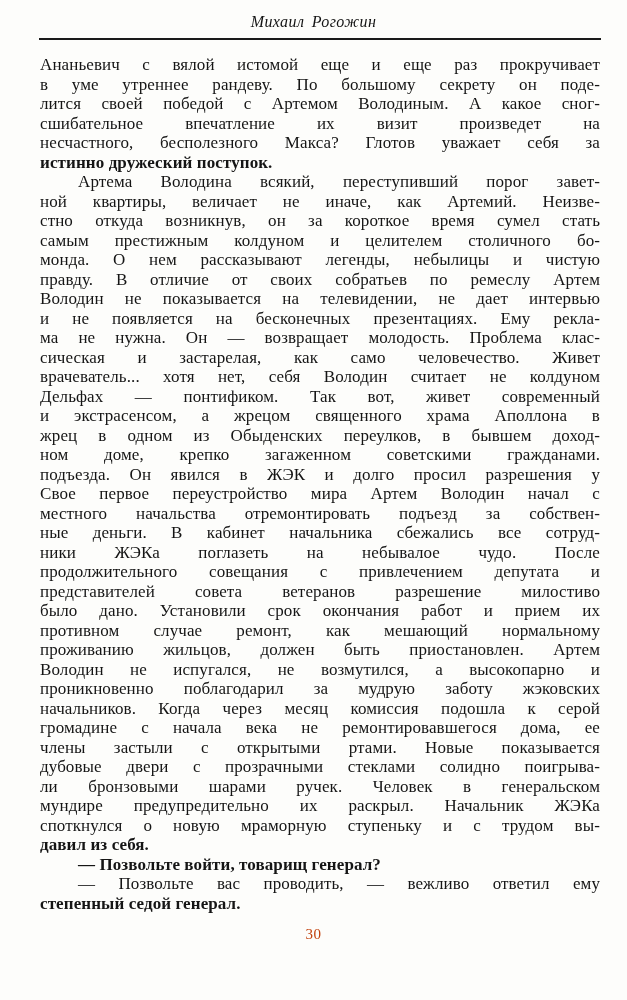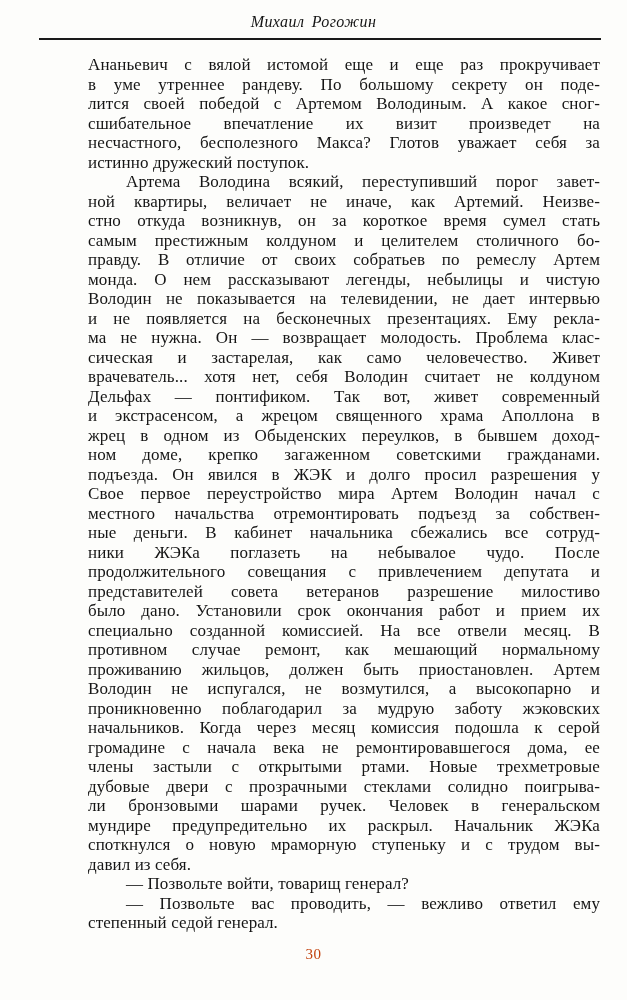--- a/index.html
+++ b/index.html
@@ -35,24 +35,24 @@
   .text-block {
     margin: 15px 27px 0 40px;
     font-size: 17px;
     line-height: 19.5px;
     letter-spacing: 0.1px;
   }
   .line {
     text-align: justify;
     text-align-last: justify;
     white-space: normal;
-    margin-left: 48px;
   }
   .line.para-end {
     text-align-last: left;
+    font-weight: bold;
   }
   .line.indent {
     text-indent: 38px;
   }
   .page-number {
     margin-top: 13px;
     text-align: center;
     font-size: 15px;
     letter-spacing: 0.5px;
     color: #c2410c;
@@ -68,47 +68,46 @@
       <div class="line">Ананьевич с вялой истомой еще и еще раз прокручивает</div>
       <div class="line">в уме утреннее рандеву. По большому секрету он поде-</div>
       <div class="line">лится своей победой с Артемом Володиным. А какое сног-</div>
       <div class="line">сшибательное впечатление их визит произведет на</div>
       <div class="line">несчастного, бесполезного Макса? Глотов уважает себя за</div>
       <div class="line para-end">истинно дружеский поступок.</div>
       <div class="line indent">Артема Володина всякий, переступивший порог завет-</div>
       <div class="line">ной квартиры, величает не иначе, как Артемий. Неизве-</div>
       <div class="line">стно откуда возникнув, он за короткое время сумел стать</div>
       <div class="line">самым престижным колдуном и целителем столичного бо-</div>
+      <div class="line">монда. О нем рассказывают легенды, небылицы и чистую</div>
       <div class="line">правду. В отличие от своих собратьев по ремеслу Артем</div>
-      <div class="line">монда. О нем рассказывают легенды, небылицы и чистую</div>
       <div class="line">Володин не показывается на телевидении, не дает интервью</div>
       <div class="line">и не появляется на бесконечных презентациях. Ему рекла-</div>
       <div class="line">ма не нужна. Он — возвращает молодость. Проблема клас-</div>
       <div class="line">сическая и застарелая, как само человечество. Живет</div>
       <div class="line">врачеватель... хотя нет, себя Володин считает не колдуном</div>
       <div class="line">Дельфах — понтификом. Так вот, живет современный</div>
       <div class="line">и экстрасенсом, а жрецом священного храма Аполлона в</div>
       <div class="line">жрец в одном из Обыденских переулков, в бывшем доход-</div>
       <div class="line">ном доме, крепко загаженном советскими гражданами.</div>
       <div class="line">подъезда. Он явился в ЖЭК и долго просил разрешения у</div>
       <div class="line">Свое первое переустройство мира Артем Володин начал с</div>
       <div class="line">местного начальства отремонтировать подъезд за собствен-</div>
       <div class="line">ные деньги. В кабинет начальника сбежались все сотруд-</div>
       <div class="line">ники ЖЭКа поглазеть на небывалое чудо. После</div>
       <div class="line">продолжительного совещания с привлечением депутата и</div>
       <div class="line">представителей совета ветеранов разрешение милостиво</div>
       <div class="line">было дано. Установили срок окончания работ и прием их</div>
-      <div class="line">специально созданной комиссией. На все отвели месяц. В</div>
       <div class="line">противном случае ремонт, как мешающий нормальному</div>
       <div class="line">проживанию жильцов, должен быть приостановлен. Артем</div>
       <div class="line">Володин не испугался, не возмутился, а высокопарно и</div>
       <div class="line">проникновенно поблагодарил за мудрую заботу жэковских</div>
       <div class="line">начальников. Когда через месяц комиссия подошла к серой</div>
       <div class="line">громадине с начала века не ремонтировавшегося дома, ее</div>
-      <div class="line">члены застыли с открытыми ртами. Новые трехметровые</div>
+      <div class="line">члены застыли с открытыми ртами. Новые показывается</div>
       <div class="line">дубовые двери с прозрачными стеклами солидно поигрыва-</div>
       <div class="line">ли бронзовыми шарами ручек. Человек в генеральском</div>
       <div class="line">мундире предупредительно их раскрыл. Начальник ЖЭКа</div>
       <div class="line">споткнулся о новую мраморную ступеньку и с трудом вы-</div>
       <div class="line para-end">давил из себя.</div>
       <div class="line para-end indent">— Позвольте войти, товарищ генерал?</div>
       <div class="line indent">— Позвольте вас проводить, — вежливо ответил ему</div>
       <div class="line para-end">степенный седой генерал.</div>
     </div>
   <div class="page-number">30</div>

